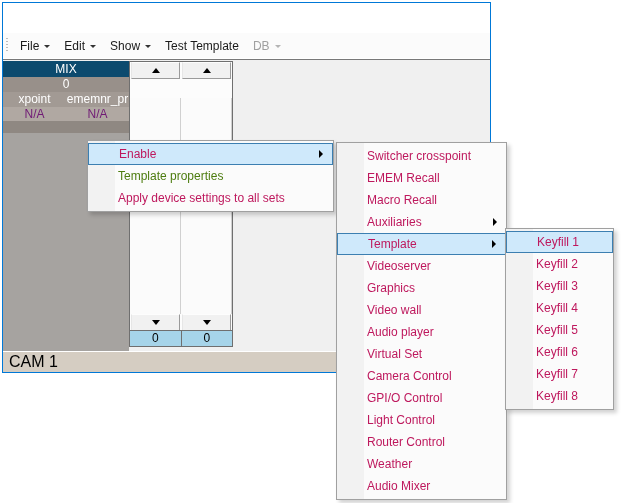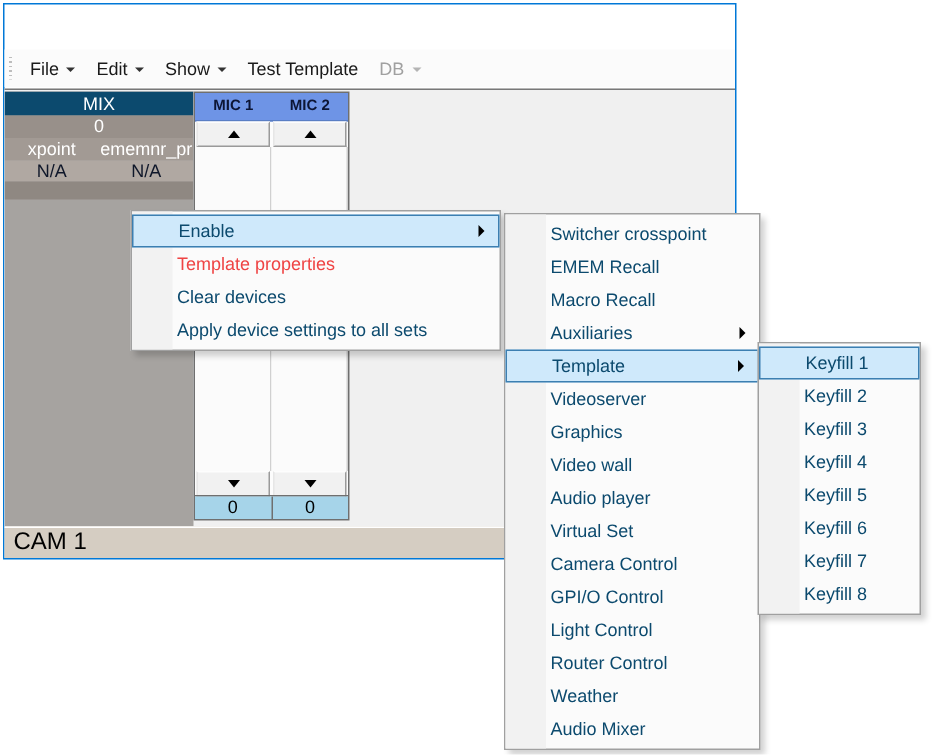--- a/index.html
+++ b/index.html
@@ -39,21 +39,21 @@
             border-top:1px solid #787878; overflow:hidden; }
 
   
   .left-table { position:absolute; left:0; top:1px; width:126px; bottom:0; background:#a6a3a0;
                 font-size:12px; overflow:hidden; }
   .lt-row { width:100%; overflow:hidden; white-space:nowrap; }
   .lt-mix   { height:16px; line-height:16px; background:#0c4a6e; color:#fff; text-align:center; }
   .lt-zero  { height:15px; line-height:15px; background:#98908a; color:#fff; text-align:center; }
   .lt-heads { height:15px; line-height:15px; background:#a29a94; color:#fff; display:flex; font-size:12px; }
   .lt-heads .cell { flex:1; text-align:center; overflow:hidden; }
-  .lt-na    { height:14px; line-height:14px; background:#b0a8a2; color:#0f172a; display:flex; }
+  .lt-na    { height:14px; line-height:14px; background:#b0a8a2; color:#701a75; display:flex; }
   .lt-na .cell { flex:1; text-align:center; }
   .lt-dark  { height:12px; background:#8f8882; }
 
   
   .mic-panel { position:absolute; left:126px; top:1px; width:102px; height:284px;
                border:1px solid #6f6f6f; background:#fcfcfc; }
   .mic-header { height:18px; background:#6e94e6; display:flex; border-bottom:1px solid #5a7ec4; }
   .mic-header .ch { flex:1; text-align:center; font-size:10px; line-height:18px; color:#0c1535; font-weight:bold; }
   .spin-row { display:flex; height:17px; }
   .spin-btn { flex:1; margin:0 1px; background:#f1f1f1; border:1px solid #9a9a9a;
@@ -73,22 +73,22 @@
 
   
   .statusbar { position:absolute; left:0; right:0; bottom:0; height:20px; background:#d5cdc2;
                border-top:1px solid #ffffff; font-size:16px; line-height:20px; padding-left:6px; color:#000; }
 
   
   .menu { position:absolute; background:#fbfbfb; border:1px solid #a0a0a0; padding:2px 0;
           box-shadow:3px 3px 4px rgba(0,0,0,0.18); }
   .menu .gutter { position:absolute; left:0; top:0; bottom:0; width:27px; background:#f2f2f2; }
   .mi { position:relative; height:22px; line-height:22px; padding-left:30px; font-size:12px;
-        color:#0c4a6e; white-space:nowrap; cursor:default; }
-  .mi.disabled { color:#ef4444; }
+        color:#be185d; white-space:nowrap; cursor:default; }
+  .mi.disabled { color:#4d7c0f; }
   .mi.selected { background:#cfe9fb; border:1px solid #3c7fb1; height:20px; line-height:20px; }
   .sub-arrow { position:absolute; right:9px; top:7px; width:0; height:0;
                border-top:4px solid transparent; border-bottom:4px solid transparent; border-left:4px solid #000; }
   .mi.selected .sub-arrow { top:6px; }
   .menu1 { left:87px;  top:140px; width:245px; z-index:20; }
   .menu2 { left:336px; top:142px; width:169px; z-index:21; }
   .menu3 { left:505px; top:228px; width:107px; z-index:22; }
 </style>
 </head>
 <body>
@@ -117,24 +117,20 @@
           <span class="cell">ememnr_pr</span>
         </div>
         <div class="lt-row lt-na">
           <span class="cell">N/A</span>
           <span class="cell">N/A</span>
         </div>
         <div class="lt-row lt-dark"></div>
       </div>
 
       <div class="mic-panel">
-        <div class="mic-header">
-          <span class="ch">MIC 1</span>
-          <span class="ch">MIC 2</span>
-        </div>
         <div class="spin-row">
           <span class="spin-btn">
               <span class="tri tri-up"></span>
             </span>
           <span class="spin-btn">
               <span class="tri tri-up"></span>
             </span>
         </div>
         <div class="mic-body">
           <span class="mic-col"></span>
@@ -166,23 +162,20 @@
   </div>
 
   <div class="menu menu1">
     <div class="gutter"></div>
     <div class="mi selected">
       <span>Enable</span>
       <span class="sub-arrow"></span>
     </div>
     <div class="mi disabled">
       <span>Template properties</span>
-    </div>
-    <div class="mi">
-      <span>Clear devices</span>
     </div>
     <div class="mi">
       <span>Apply device settings to all sets</span>
     </div>
   </div>
 
   <div class="menu menu2">
     <div class="gutter"></div>
     <div class="mi"><span>Switcher crosspoint</span></div>
     <div class="mi"><span>EMEM Recall</span></div>

